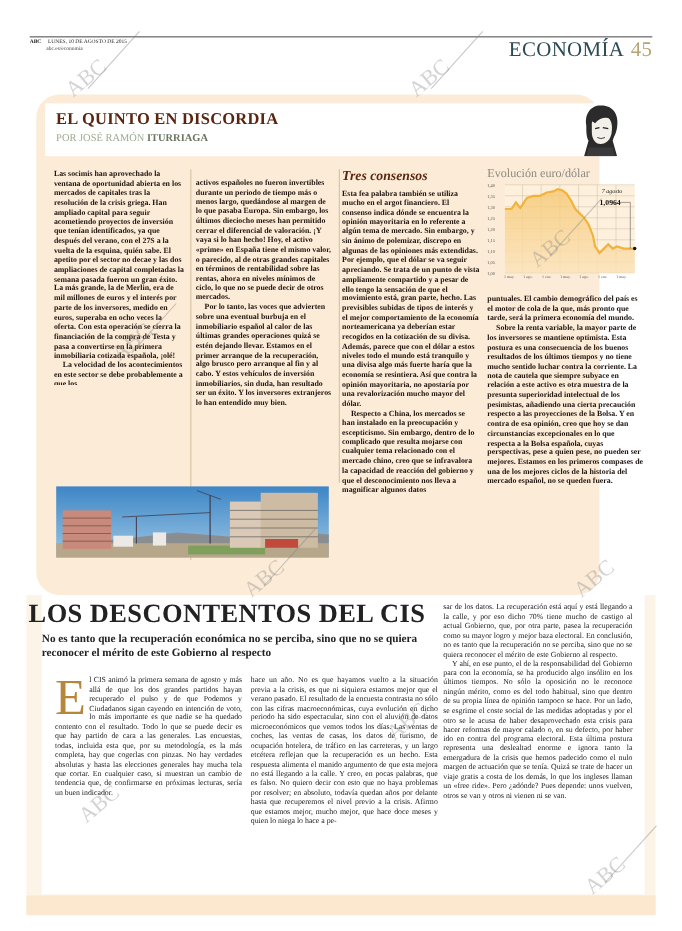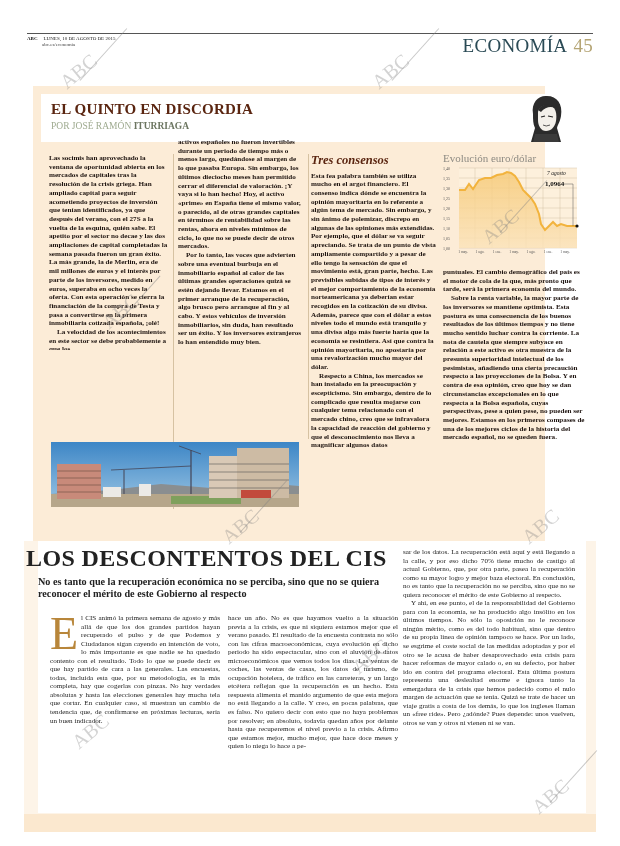--- a/index.html
+++ b/index.html
@@ -8,21 +8,21 @@
 
   
   .topline { position: absolute; left: 27px; right: 27px; top: 33px; height: 1px; background: #555; }
   .hdr-left { position: absolute; left: 27px; top: 36px; font-size: 5px; line-height: 6px; font-family: "Liberation Serif", serif; }
   .hdr-left .abc { font-weight: bold; margin-right: 6px; }
   .hdr-left .sub { display: block; margin-left: 15px; color: #444; }
   .hdr-right { position: absolute; right: 27px; top: 35px; font-family: "Liberation Serif", serif; font-size: 19px; color: #2a4a55; letter-spacing: 0.3px; }
   .hdr-right .page { color: #b5a575; margin-left: 6px; }
 
   
-  .column-box { position: absolute; left: 33px; top: 86px; width: 512px; height: 455px; background: #fcecd7; }
+  .column-box { position: absolute; left: 33px; top: 86px; width: 512px; height: 455px; background: #fcecd7; border-radius: 21px; }
   .column-head { position: absolute; left: 8px; top: 8px; width: 546px; height: 48px; background: #fff; }
   .column-title { position: absolute; left: 10px; top: 7px; font-family: "Liberation Serif", serif; font-weight: bold; font-size: 15px; color: #5a2510; letter-spacing: 0.2px; }
   .column-author { position: absolute; left: 10px; top: 27px; font-family: "Liberation Serif", serif; font-size: 9.5px; color: #9fab90; }
   .column-author b { color: #6b7560; font-weight: bold; }
   .portrait { position: absolute; right: 20px; top: 0px; width: 42px; height: 48px; }
 
   .col { position: absolute; font-family: "Liberation Serif", serif; font-weight: bold; font-size: 7.15px; line-height: 8.7px; color: #1e1410; text-align: left; }
   .col p { text-indent: 0; }
   .col p.ind { text-indent: 8px; }
   .col-sub { font-family: "Liberation Serif", serif; font-style: italic; font-weight: bold; color: #5a2510; font-size: 12.5px; line-height: 12.5px; margin-bottom: 5px; }
@@ -74,21 +74,21 @@
       <path d="M10 40 L32 40 L34 48 L8 48 Z" fill="#3a3a3a"></path>
     </svg>
   </div>
 
   <div class="col" style="left:16px; top:68px; width:120px;">
     <p>Las socimis han aprovechado la ventana de oportunidad abierta en los mercados de capitales tras la resolución de la crisis griega. Han ampliado capital para seguir acometiendo proyectos de inversión que tenían identificados, ya que después del verano, con el 27S a la vuelta de la esquina, quién sabe. El apetito por el sector no decae y las dos ampliaciones de capital completadas la semana pasada fueron un gran éxito. La más grande, la de Merlin, era de mil millones de euros y el interés por parte de los inversores, medido en euros, superaba en ocho veces la oferta. Con esta operación se cierra la financiación de la compra de Testa y pasa a convertirse en la primera inmobiliaria cotizada española, ¡olé!</p>
     <p class="ind" style="height:22px; overflow:hidden;">La velocidad de los acontecimientos en este sector se debe probablemente a que los</p>
   </div>
   <div class="vsep" style="left:140px;"></div>
 
-  <div class="col" style="left:145px; top:52px; width:125px;">
+  <div class="col" style="left:145px; top:76px; width:125px;">
     <p>activos españoles no fueron invertibles durante un periodo de tiempo más o menos largo, quedándose al margen de lo que pasaba Europa. Sin embargo, los últimos dieciocho meses han permitido cerrar el diferencial de valoración. ¡Y vaya si lo han hecho! Hoy, el activo «prime» en España tiene el mismo valor, o parecido, al de otras grandes capitales en términos de rentabilidad sobre las rentas, ahora en niveles mínimos de ciclo, lo que no se puede decir de otros mercados.</p>
     <p class="ind">Por lo tanto, las voces que advierten sobre una eventual burbuja en el inmobiliario español al calor de las últimas grandes operaciones quizá se estén dejando llevar. Estamos en el primer arranque de la recuperación, algo brusco pero arranque al fin y al cabo. Y estos vehículos de inversión inmobiliarios, sin duda, han resultado ser un éxito. Y los inversores extranjeros lo han entendido muy bien.</p>
   </div>
   <div class="vsep" style="left:275px; height:285px;"></div>
 
   <div class="col" style="left:278px; top:68px; width:125px;">
     <div class="col-sub">Tres consensos</div>
     <p>Esta fea palabra también se utiliza mucho en el argot financiero. El consenso indica dónde se encuentra la opinión mayoritaria en lo referente a algún tema de mercado. Sin embargo, y sin ánimo de polemizar, discrepo en algunas de las opiniones más extendidas. Por ejemplo, que el dólar se va seguir apreciando. Se trata de un punto de vista ampliamente compartido y a pesar de ello tengo la sensación de que el movimiento está, gran parte, hecho. Las previsibles subidas de tipos de interés y el mejor comportamiento de la economía norteamericana ya deberían estar recogidos en la cotización de su divisa. Además, parece que con el dólar a estos niveles todo el mundo está tranquilo y una divisa algo más fuerte haría que la economía se resintiera. Así que contra la opinión mayoritaria, no apostaría por una revalorización mucho mayor del dólar.</p>
     <p class="ind">Respecto a China, los mercados se han instalado en la preocupación y escepticismo. Sin embargo, dentro de lo complicado que resulta mojarse con cualquier tema relacionado con el mercado chino, creo que se infravalora la capacidad de reacción del gobierno y que el desconocimiento nos lleva a magnificar algunos datos</p>
   </div>

